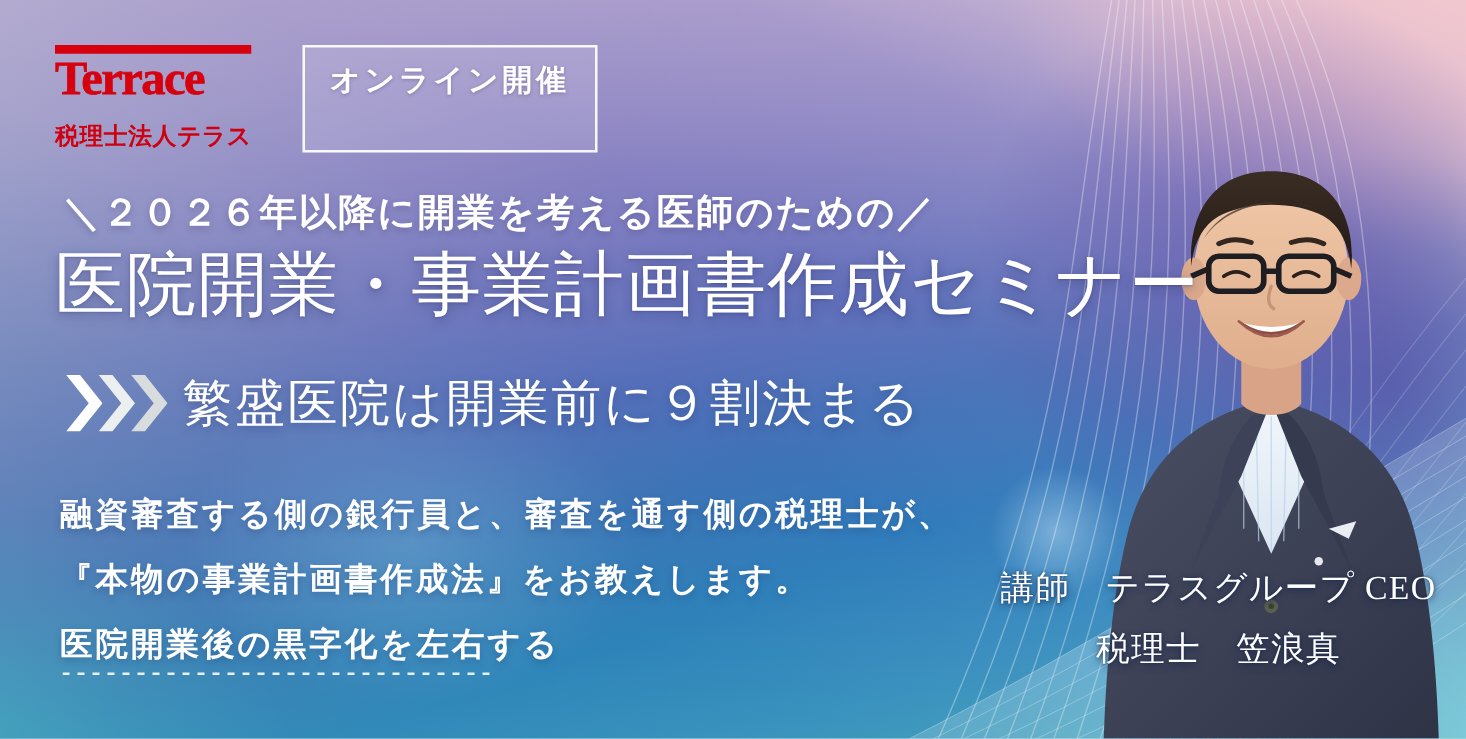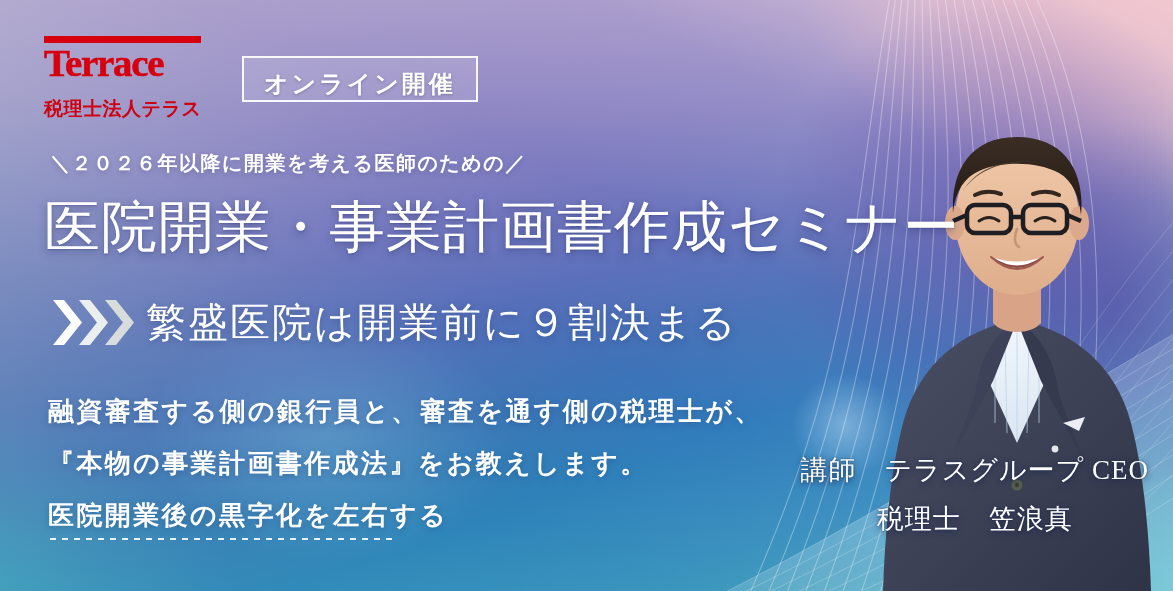--- a/index.html
+++ b/index.html
@@ -76,21 +76,21 @@
   .fan2 { position:absolute; top:-40px; right:-140px; width:560px; height:700px;
           opacity:.42; pointer-events:none; }
   
   .swoosh { position:absolute; bottom:-60px; right:-40px; width:620px; height:360px;
             opacity:.75; pointer-events:none; }
 
   
   .person { position:absolute; right:6px; bottom:0; width:300px; height:540px; }
 
   
-  .header { position:absolute; left:44px; top:36px; display:flex; align-items:center; gap:38px; }
+  .header { position:absolute; left:44px; top:36px; display:flex; gap:38px; }
 
   .logo { width:160px; }
   .logo-bar { height:7px; background:#d6000f; width:157px; margin-bottom:2px; }
   .logo-word {
     font-family:"Liberation Serif", serif;
     font-weight:700; font-size:38px; line-height:0.98;
     color:#d6000f; letter-spacing:-1.2px;
     transform:scaleX(1.02); transform-origin:left center;
     -webkit-text-stroke:0.6px #d6000f;
   }
@@ -104,21 +104,21 @@
     background:rgba(255,255,255,0.13);
     padding:10px 20px 0;
     color:#ffffff; font-size:24px; font-weight:700; letter-spacing:3px;
     text-shadow:0 1px 3px rgba(60,50,90,0.35);
     white-space:nowrap;
   }
 
   
   .kicker {
     position:absolute; left:50px; top:150px;
-    color:#ffffff; font-size:20px; font-weight:700; letter-spacing:1.5px;
+    color:#ffffff; font-size:30px; font-weight:700; letter-spacing:1.5px;
     text-shadow:0 2px 5px rgba(60,60,110,0.30);
     white-space:nowrap;
   }
 
   .title {
     position:absolute; left:44px; top:198px;
     color:#ffffff; font-size:56px; font-weight:400; letter-spacing:1px;
     line-height:1.05;
     text-shadow:0 3px 9px rgba(40,50,110,0.42), 0 1px 2px rgba(40,50,110,0.30);
     white-space:nowrap;

